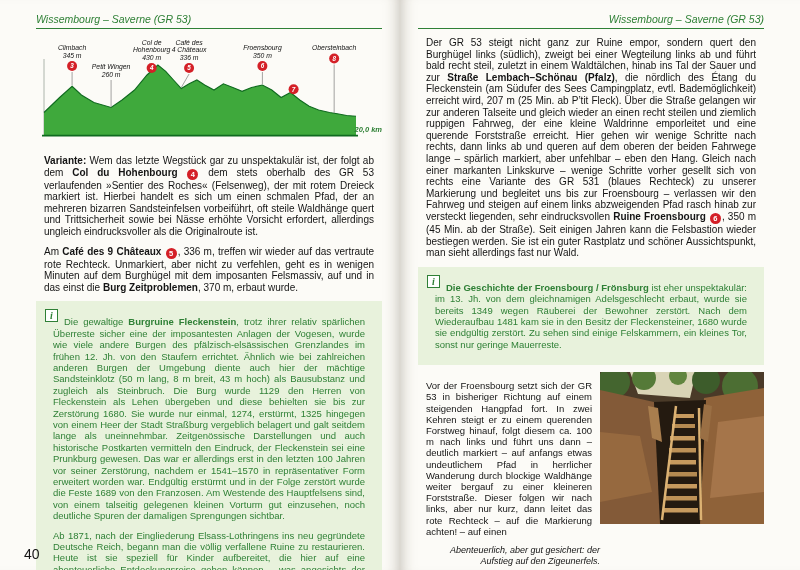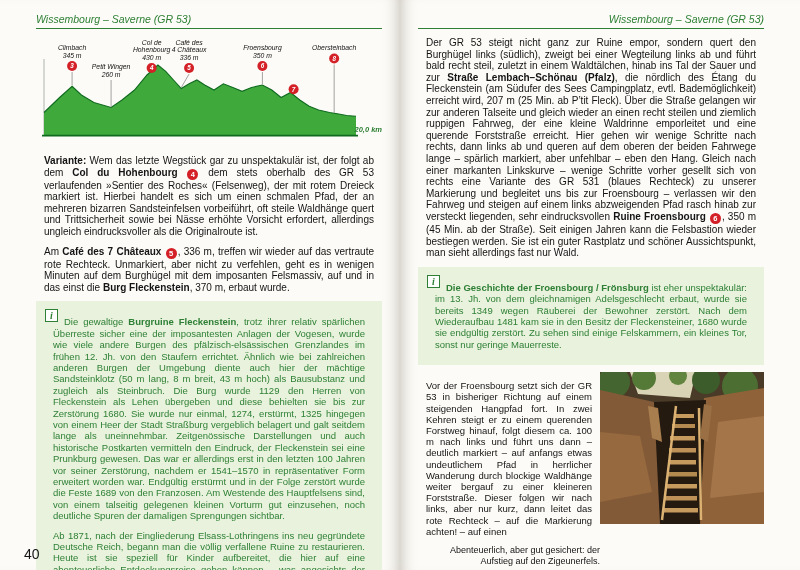--- a/index.html
+++ b/index.html
@@ -29,21 +29,21 @@
     background:var(--marker-red,#d42027); color:#fff; font-size:7.5px; font-weight:bold;
     line-height:11px; text-align:center; vertical-align:-1px; margin:0 1px; font-style:normal; }
 
   #chart { margin:2px 0 6px;font-style:italic; }
   #chart svg { display:block; }
 
   .pagenum { position:absolute; left:24px; bottom:8px; font-size:14px; color:#141414; }
 
   .twocol { display:flex; gap:0; margin-top:7px; }
   .coltext { flex:1; font-size:9.5px; line-height:11.2px; text-align:justify; color:#141414; }
-  .caption { font-size:9px; line-height:11px; text-align:right; margin-top:0; color:#141414; }
+  .caption { font-style:italic; font-size:9px; line-height:11px; text-align:right; margin-top:0; color:#141414; }
   figure.photo { width:164px; }
   figure.photo svg { display:block; width:164px; height:152px; }
 </style>
 </head>
 <body>
 
 <div class="book">
 
   <section class="page left">
     <header class="running">
@@ -85,21 +85,21 @@
           <circle cx="298.16" cy="23.5" r="5" fill="#d42027"></circle>
           <text x="298.16" y="25.8" text-anchor="middle" font-size="6.3" fill="#fff" font-weight="bold">8</text>
           <line x1="298.16" y1="29.5" x2="298.16" y2="77.8" stroke="#666" stroke-width="0.6"></line>
           <circle cx="257.6" cy="54.25" r="5" fill="#d42027"></circle>
           <text x="257.6" y="56.55" text-anchor="middle" font-size="6.3" fill="#fff" font-weight="bold">7</text>
         </svg>
       </div>
 
     <div class="bodytext">
       <p class="para"><b>Variante:</b> Wem das letzte Wegstück gar zu unspektakulär ist, der folgt ab dem <b>Col du Hohenbourg </b><span class="wp">4</span> dem stets oberhalb des GR 53 verlaufenden »Sentier des Roches« (Felsenweg), der mit rotem Dreieck markiert ist. Hierbei handelt es sich um einen schmalen Pfad, der an mehreren bizarren Sandsteinfelsen vorbeiführt, oft steile Waldhänge quert und Trittsicherheit sowie bei Nässe erhöhte Vorsicht erfordert, allerdings ungleich eindrucksvoller als die Originalroute ist.</p>
-      <p class="para">Am <b>Café des 7 Châteaux </b><span class="wp">5</span>, 336 m, treffen wir wieder auf das vertraute rote Rechteck. Unmarkiert, aber nicht zu verfehlen, geht es in wenigen Minuten auf dem Burghügel mit dem imposanten Felsmassiv, auf und in das einst die <b>Burg Fleckenstein</b>, 370 m, erbaut wurde.</p>
+      <p class="para">Am <b>Café des 9 Châteaux </b><span class="wp">5</span>, 336 m, treffen wir wieder auf das vertraute rote Rechteck. Unmarkiert, aber nicht zu verfehlen, geht es in wenigen Minuten auf dem Burghügel mit dem imposanten Felsmassiv, auf und in das einst die <b>Burg Zeitproblemen</b>, 370 m, erbaut wurde.</p>
 
       <div class="infobox">
         <span class="ibox-icon">i</span>
         <p class="para">Die gewaltige <b>Burgruine Fleckenstein</b>, trotz ihrer relativ spärlichen Überreste sicher eine der imposantesten Anlagen der Vogesen, wurde wie viele andere Burgen des pfälzisch-elsässischen Grenzlandes im frühen 12. Jh. von den Staufern errichtet. Ähnlich wie bei zahlreichen anderen Burgen der Umgebung diente auch hier der mächtige Sandsteinklotz (50 m lang, 8 m breit, 43 m hoch) als Bausubstanz und zugleich als Steinbruch. Die Burg wurde 1129 den Herren von Fleckenstein als Lehen übergeben und diese behielten sie bis zur Zerstörung 1680. Sie wurde nur einmal, 1274, erstürmt, 1325 hingegen von einem Heer der Stadt Straßburg vergeblich belagert und galt seitdem lange als uneinnehmbar. Zeitgenössische Darstellungen und auch historische Postkarten vermitteln den Eindruck, der Fleckenstein sei eine Prunkburg gewesen. Das war er allerdings erst in den letzten 100 Jahren vor seiner Zerstörung, nachdem er 1541–1570 in repräsentativer Form erweitert worden war. Endgültig erstürmt und in der Folge zerstört wurde die Feste 1689 von den Franzosen. Am Westende des Hauptfelsens sind, von einem talseitig gelegenen kleinen Vorturm gut einzusehen, noch deutliche Spuren der damaligen Sprengungen sichtbar.</p>
         <p class="para">Ab 1871, nach der Eingliederung Elsass-Lothringens ins neu gegründete Deutsche Reich, begann man die völlig verfallene Ruine zu restaurieren. Heute ist sie speziell für Kinder aufbereitet, die hier auf eine abenteuerliche Entdeckungsreise gehen können – was angesichts der langen Etappe freilich zu Zeitproblemen führen könnte.</p>
       </div>
     </div>
 
     <div class="pagenum">40</div>
   </section>

